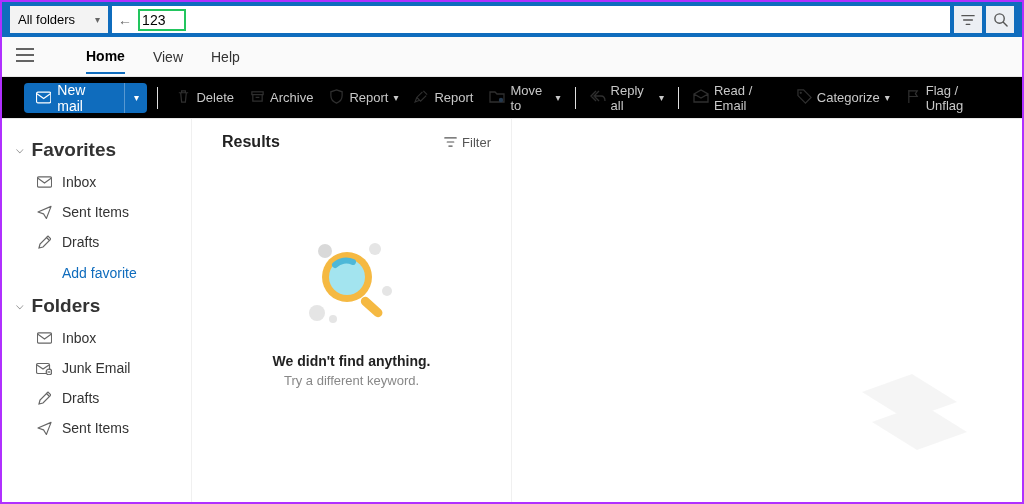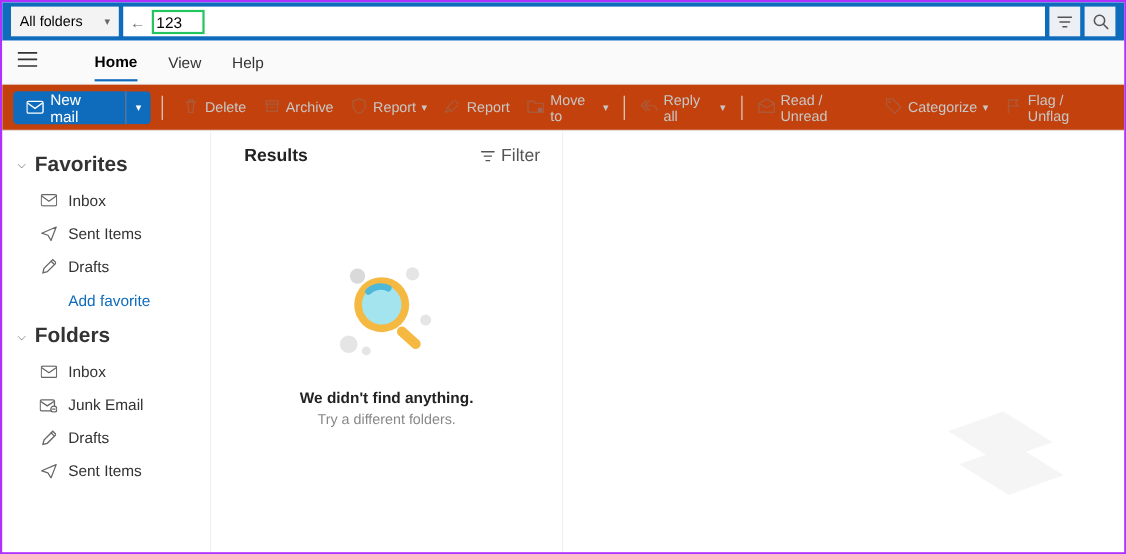--- a/index.html
+++ b/index.html
@@ -9,39 +9,39 @@
 .searchwrap { flex:1; height:27px; background:#fff; display:flex; align-items:center; padding:0 6px; gap:6px; }
 .back-arrow { color:#666; cursor:pointer; font-size:14px; }
 .search-input-box { border:2px solid #22c55e; padding:1px 2px; height:22px; display:flex; align-items:flex-start; }
 .search-input { border:none; outline:none; font-size:14px; width:40px; }
 .search-spacer { flex:1; }
 .filter-btn,.search-btn { height:27px; width:28px; background:#eceff4; display:flex; align-items:center; justify-content:center; cursor:pointer; color:#555; }
 .menubar { height:40px; background:#fafafa; display:flex; align-items:center; padding:0 14px; gap:28px; border-bottom:1px solid #e8e8e8; }
 .hamburger { cursor:pointer; color:#333; }
 .menutab { font-size:14px; color:#333; cursor:pointer; padding:8px 0; }
 .menutab.active { font-weight:600; border-bottom:2px solid #0f6cbd; color:#000;margin-left:24px; }
-.toolbar { height:42px; background:#c2410c; border-bottom:1px solid #e8e8e8; display:flex; align-items:center; padding:0 10px; gap:4px; }
+.toolbar { height:42px; background:#000000; border-bottom:1px solid #e8e8e8; display:flex; align-items:center; padding:0 22px; gap:4px; }
 .newmail { display:flex; align-items:center; }
 .newmail-main { background:#0f6cbd; color:#fff; height:30px; padding:0 12px; display:flex; align-items:center; gap:6px; font-size:14px; border-radius:4px 0 0 4px; cursor:pointer; }
 .newmail-drop { background:#0f6cbd; color:#fff; height:30px; width:24px; display:flex; align-items:center; justify-content:center; border-left:1px solid rgba(255,255,255,0.3); border-radius:0 4px 4px 0; cursor:pointer; }
 .tool-sep { width:1px; height:22px; background:#e0e0e0; margin:0 6px; }
 .tool-btn { display:flex; align-items:center; gap:5px; padding:4px 8px; font-size:13px; color:#c8c8c8; cursor:default; }
 .tool-btn svg { opacity:0.35; }
 .maincols { display:flex; height:calc(504px - 35px - 40px - 42px - 4px); }
 .sidebar { width:190px; overflow-y:auto; padding:14px 4px 14px 8px; border-right:1px solid #f0f0f0; position:relative; }
 .sidebar::-webkit-scrollbar{width:7px;} .sidebar::-webkit-scrollbar-thumb{background:#ccc;border-radius:3px;}
 .side-section { display:flex; align-items:center; gap:8px; padding:6px 6px; cursor:pointer; }
 .side-section span.sec-label { font-size:19px; font-weight:600; color:#333; }
 .side-item { display:flex; align-items:center; gap:10px; padding:7px 6px 7px 26px; cursor:pointer; font-size:14px; color:#333; }
 .side-item .icn { width:16px; display:flex; justify-content:center; color:#666; }
 .add-fav { color:#0f6cbd; padding:8px 6px 8px 52px; cursor:pointer; font-size:14px; }
 .results-col { width:320px; border-right:1px solid #f0f0f0; display:flex; flex-direction:column; }
 .results-head { display:flex; justify-content:space-between; align-items:center; padding:14px 20px 10px 30px; }
 .results-title { font-size:16px; font-weight:600; color:#222; }
-.results-filter { display:flex; align-items:center; gap:5px; font-size:16px; color:#555; cursor:pointer; }
+.results-filter { display:flex; align-items:center; gap:5px; font-size:13px; color:#555; cursor:pointer; }
 .empty-state { flex:1; display:flex; flex-direction:column; align-items:center; justify-content:center; padding-bottom:40px; }
 .empty-heading { font-weight:600; font-size:14px; color:#222; margin-top:18px; }
 .empty-sub { font-size:13px; color:#888; margin-top:4px; }
 .preview { flex:1; position:relative; }
 .env-bg { position:absolute; right:30px; bottom:30px; opacity:0.08; }
 .chev { font-size:10px; color:#666; }
 </style>
 </head>
 <body>
 
@@ -136,21 +136,21 @@
             <path d="M6 2L1 7l5 5M9 2L4 7l5 5M5 7h6c3 0 4 2 4 5" stroke="#888" stroke-width="1.3" fill="none"></path>
           </svg></span>
         <span>Reply all</span>
         <span class="chev" style="color:#c8c8c8">▾</span>
       </div>
       <div class="tool-sep"></div>
       <div class="tool-btn">
         <span><svg width="16" height="14" viewBox="0 0 16 14">
             <path d="M1 5l7-4 7 4v8H1zM1 5l7 4 7-4" stroke="#888" stroke-width="1.3" fill="none"></path>
           </svg></span>
-        <span>Read / Unread</span>
+        <span>Read / Email</span>
       </div>
       <div class="tool-btn">
         <span><svg width="15" height="15" viewBox="0 0 16 16">
             <path d="M1 7V1h6l8 8-6 6z" stroke="#888" stroke-width="1.3" fill="none"></path>
             <circle cx="4" cy="4" r="1.2" fill="#888"></circle>
           </svg></span>
         <span>Categorize</span>
         <span class="chev" style="color:#c8c8c8">▾</span>
       </div>
       <div class="tool-btn">
@@ -253,21 +253,21 @@
         <circle cx="78" cy="14" r="6" fill="#e5e5e5"></circle>
         <circle cx="90" cy="56" r="5" fill="#e5e5e5"></circle>
         <circle cx="20" cy="78" r="8" fill="#e5e5e5"></circle>
         <circle cx="36" cy="84" r="4" fill="#e5e5e5"></circle>
         <circle cx="50" cy="42" r="25" fill="#f5b942"></circle>
         <circle cx="50" cy="42" r="18" fill="#a3e4ef"></circle>
         <path d="M38 30 a16 16 0 0 1 18 -3" stroke="#4db8d8" stroke-width="6" fill="none" stroke-linecap="round"></path>
         <rect x="68" y="60" width="26" height="9" rx="4.5" fill="#f5b942" transform="rotate(42 68 60)"></rect>
       </svg>
       <div class="empty-heading">We didn't find anything.</div>
-      <div class="empty-sub">Try a different folders.</div>
+      <div class="empty-sub">Try a different keyword.</div>
     </div>
   </div>
 
   <div class="preview">
     <svg class="env-bg" width="150" height="120" viewBox="0 0 150 120">
       <g fill="#888">
         <path d="M20 40 l50 -18 l45 28 l-50 18 z"></path>
         <path d="M30 70 l50 -18 l45 28 l-50 18 z"></path>
       </g>
     </svg>

